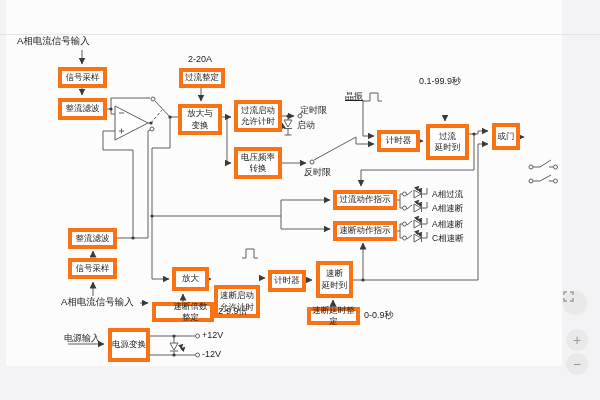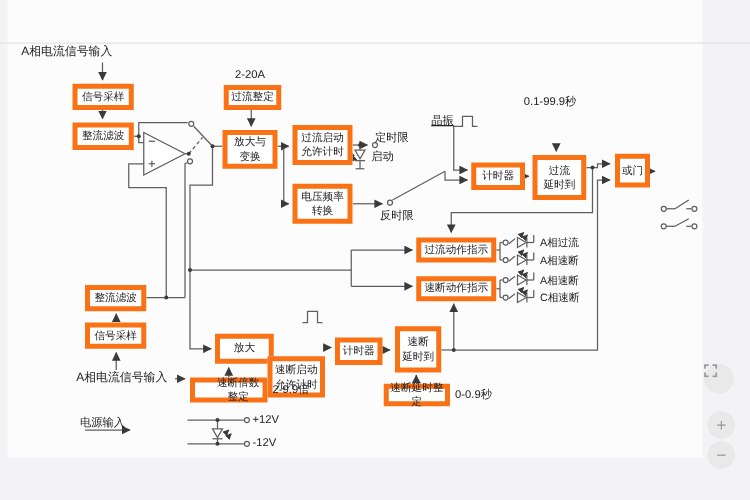--- a/index.html
+++ b/index.html
@@ -213,28 +213,29 @@
   <div class="box" style="left:234px;top:147px;width:48px;height:32px;">电压频率
 转换</div>
   <div class="box" style="left:377px;top:130px;width:43px;height:22px;">计时器</div>
   <div class="box" style="left:426px;top:124px;width:43px;height:36px;">过流
 延时到</div>
   <div class="box" style="left:492px;top:123px;width:28px;height:27px;">或门</div>
   <div class="box" style="left:333px;top:221px;width:64px;height:20px;">速断动作指示</div>
   <div class="box" style="left:333px;top:190px;width:64px;height:20px;">过流动作指示</div>
   <div class="box" style="left:68px;top:228px;width:49px;height:21px;">整流滤波</div>
   <div class="box" style="left:68px;top:258px;width:49px;height:21px;">信号采样</div>
-  <div class="box" style="left:172px;top:267px;width:47px;height:24px;">放大</div>
+  <div class="box" style="left:172px;top:267px;width:37px;height:24px;">放大</div>
   <div class="box" style="left:214px;top:261px;width:46px;height:33px;margin-top:24px;">速断启动
 允许计时</div>
   <div class="box" style="left:268px;top:270px;width:38px;height:22px;">计时器</div>
   <div class="box" style="left:316px;top:261px;width:37px;height:37px;">速断
 延时到</div>
   <div class="box" style="left:152px;top:302px;width:62px;height:20px;padding-left:15px;">速断倍数整定</div>
   <div class="box" style="left:307px;top:307px;width:53px;height:18px;">速断延时整定</div>
+  <div class="box" style="left:108px;top:328px;width:42px;height:34px;">电源变换</div>
 
   <div class="lbl" style="left:17px;top:35px;font-size:9.5px;">A相电流信号输入</div>
   <div class="lbl" style="left:61px;top:296px;font-size:9.5px;">A相电流信号输入</div>
   <div class="lbl" style="left:64px;top:332px;">电源输入</div>
   <div class="lbl" style="left:188px;top:54px;">2-20A</div>
   <div class="lbl" style="left:419px;top:75px;">0.1-99.9秒</div>
   <div class="lbl" style="left:345px;top:90px;text-decoration:underline;">晶振</div>
   <div class="lbl" style="left:300px;top:104px;">定时限</div>
   <div class="lbl" style="left:297px;top:119px;">启动</div>
   <div class="lbl" style="left:304px;top:166px;">反时限</div>

